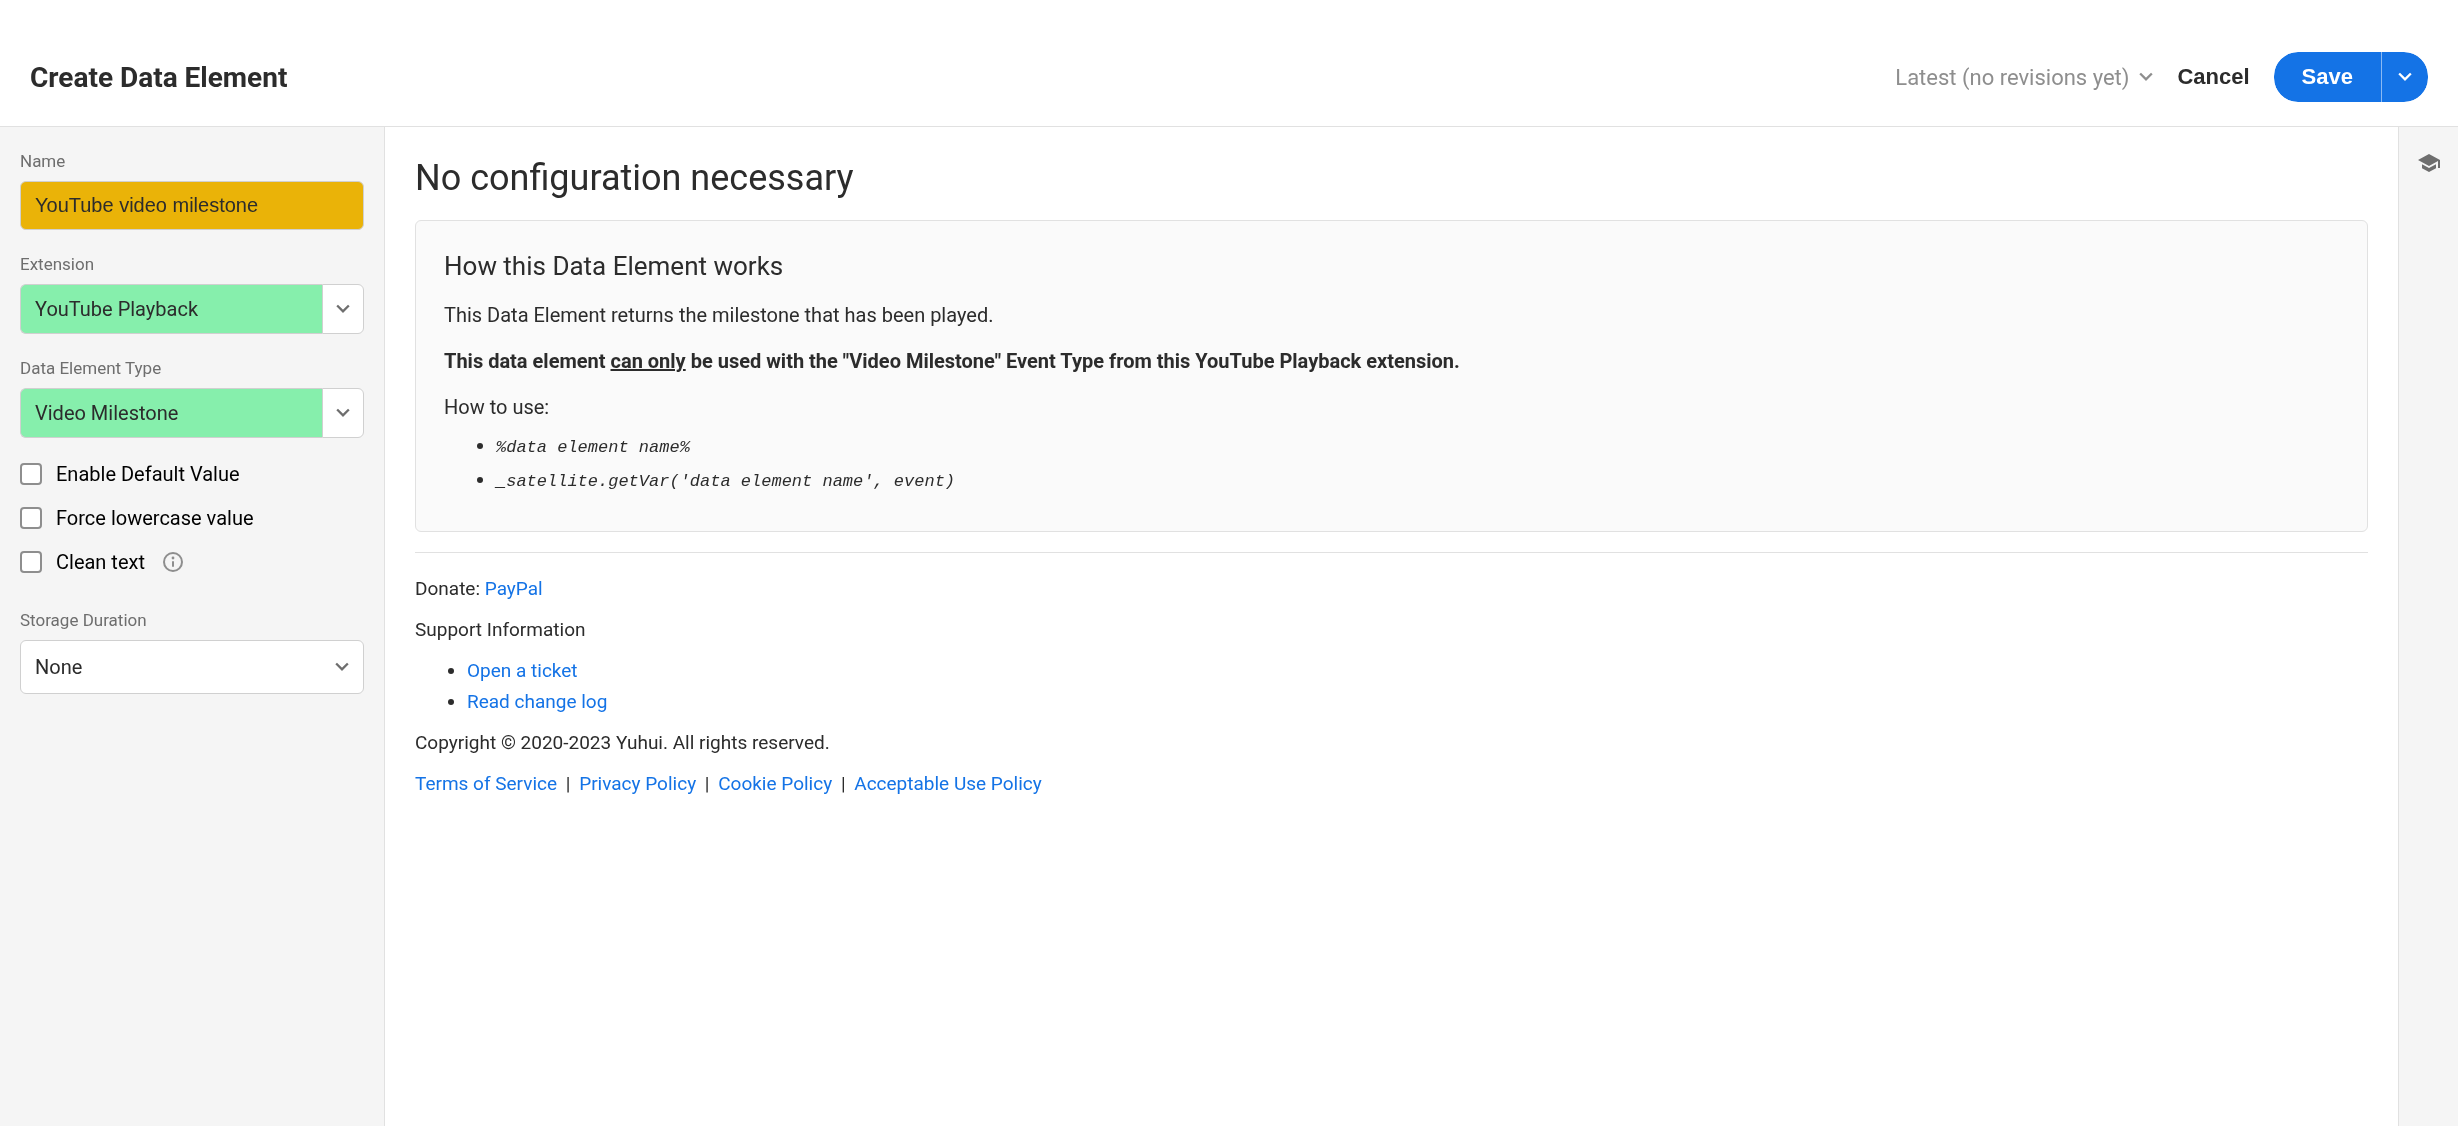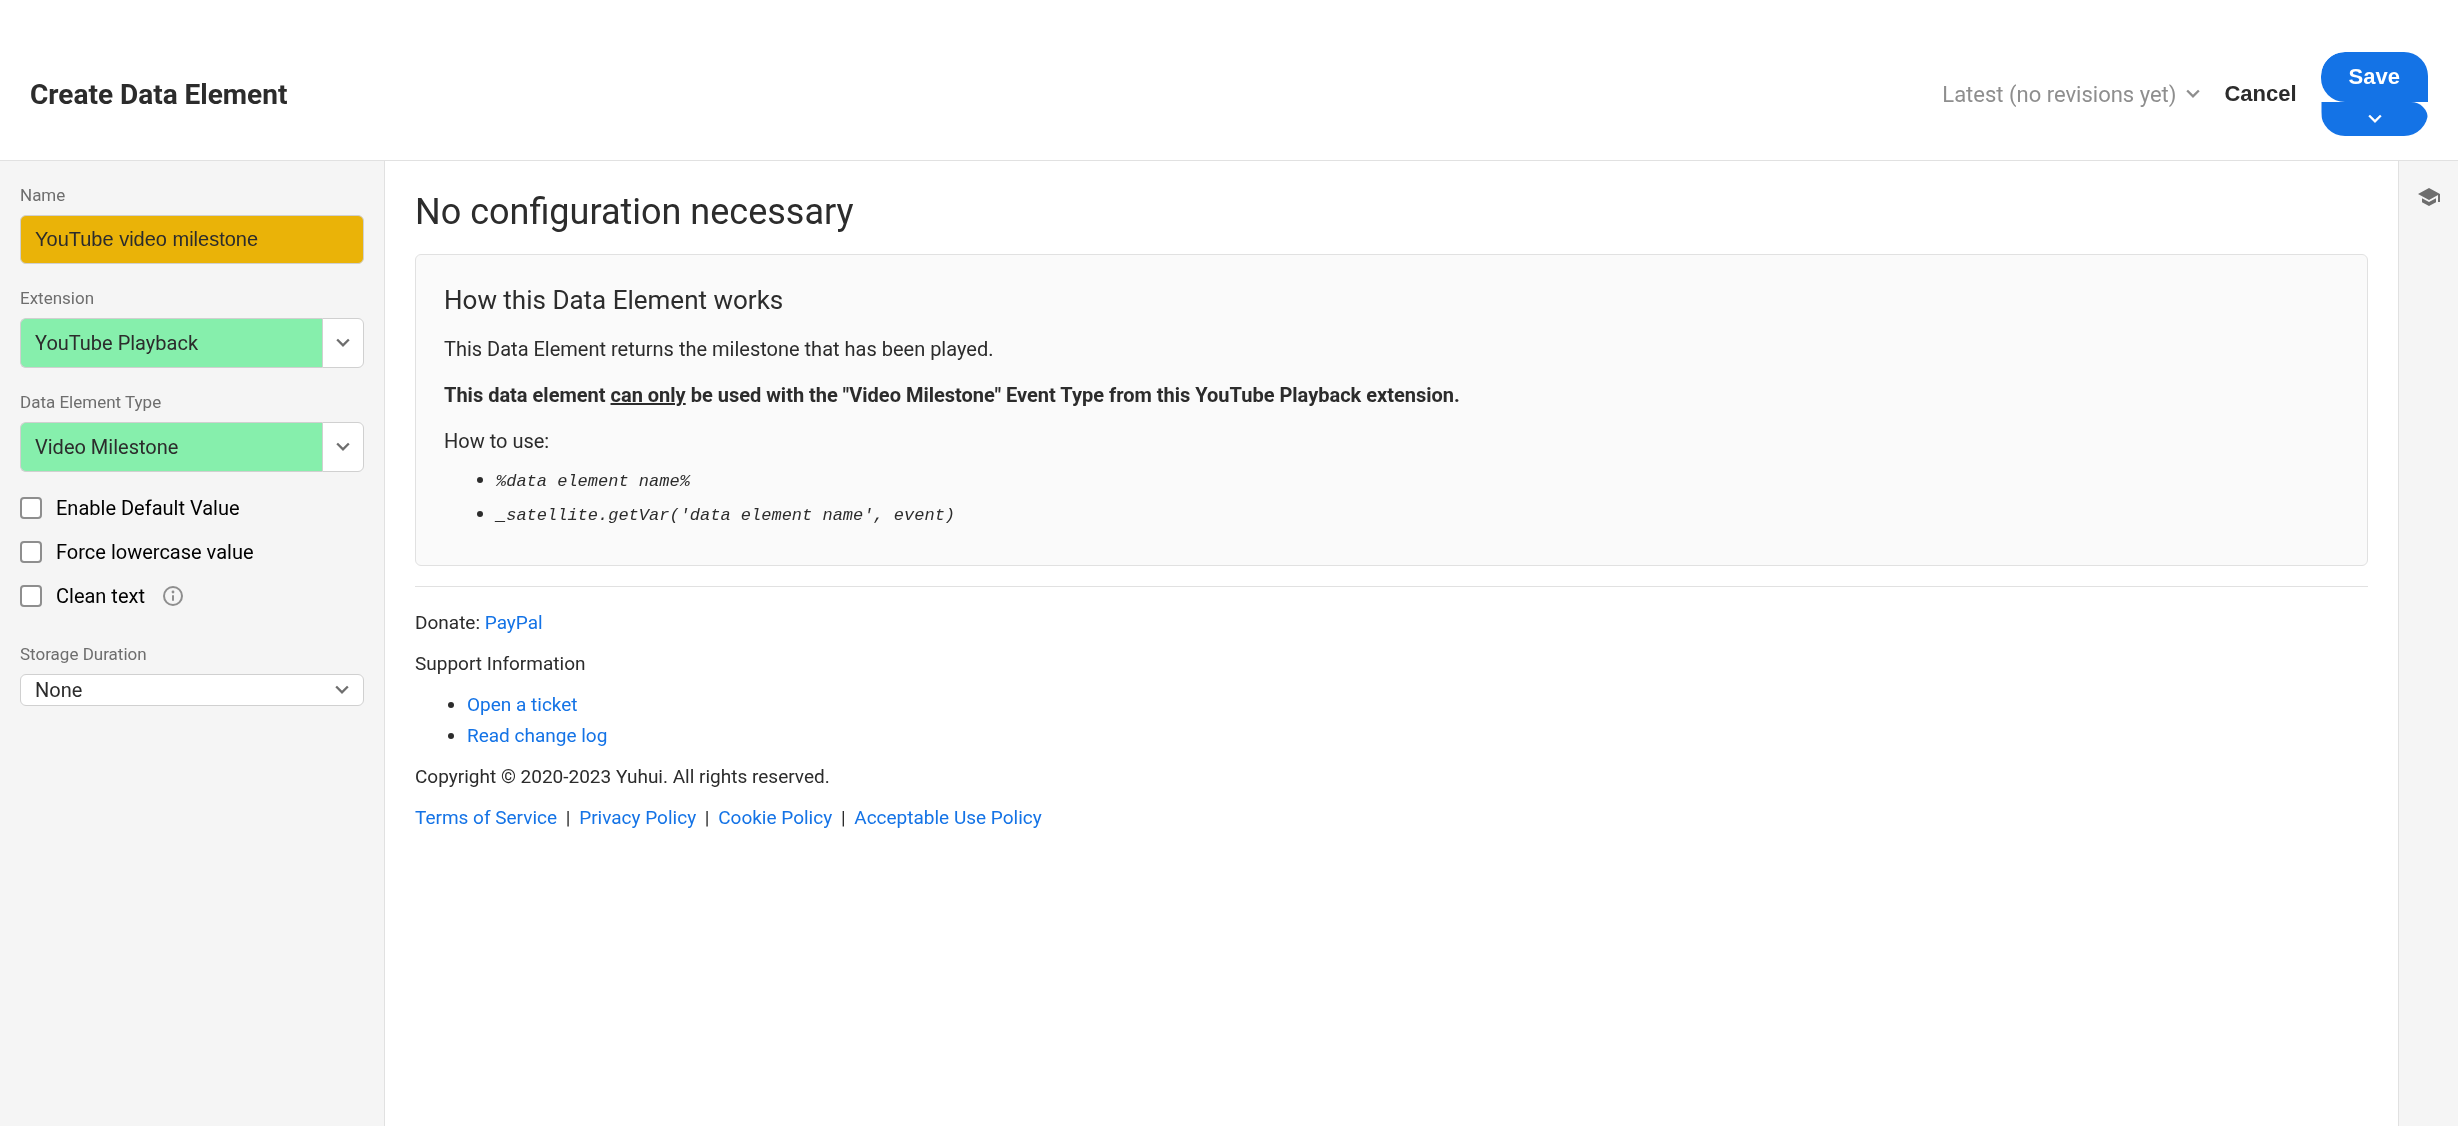--- a/index.html
+++ b/index.html
@@ -45,21 +45,20 @@
       border: none;
       font-size: 22px;
       font-weight: 600;
       color: #2c2c2c;
       cursor: pointer;
     }
     .save-btn-group {
       display: flex;
       border-radius: 24px;
       overflow: hidden;
-      flex-direction: column;
     }
     .save-btn {
       background: #1473e6;
       color: #fff;
       border: none;
       padding: 12px 28px;
       font-size: 22px;
       font-weight: 600;
       cursor: pointer;
       border-radius: 24px 0 0 24px;
@@ -128,21 +127,21 @@
       justify-content: center;
       cursor: pointer;
     }
     .form-select-full {
       display: flex;
       align-items: center;
       justify-content: space-between;
       background: #fff;
       border: 1px solid #d0d0d0;
       border-radius: 6px;
-      padding: 3px 14px;
+      padding: 14px 14px;
       font-size: 20px;
       color: #2c2c2c;
       margin-bottom: 24px;
       cursor: pointer;
     }
     .checkbox-row {
       display: flex;
       align-items: center;
       gap: 14px;
       margin-bottom: 20px;

